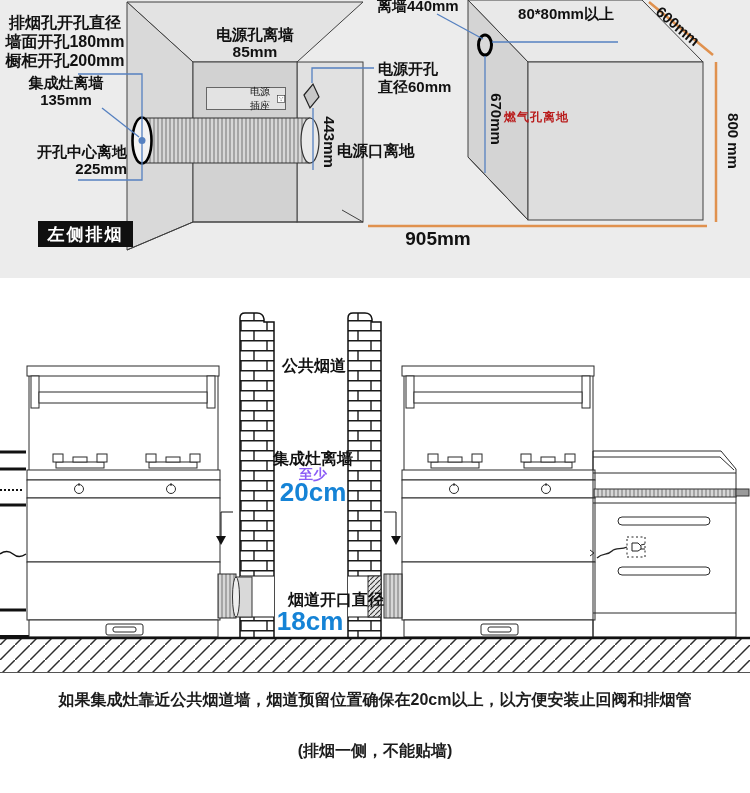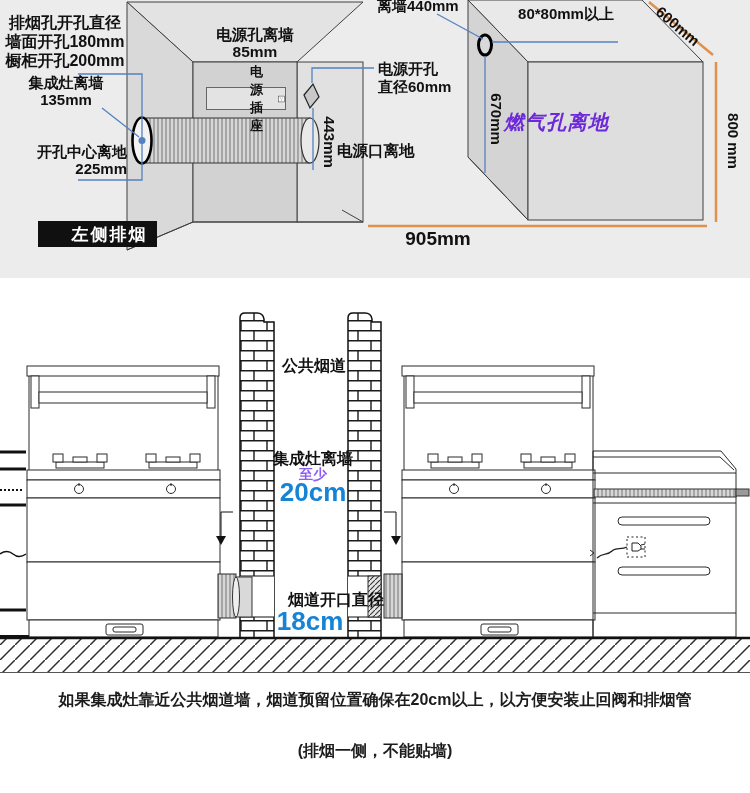--- a/index.html
+++ b/index.html
@@ -8,24 +8,24 @@
   .bg-svg{position:absolute;left:0;top:0;}
   .lbl{position:absolute;font-weight:bold;font-size:15px;line-height:1.15;white-space:nowrap;}
   .ctr{text-align:center;white-space:normal;}
   .rot{position:absolute;font-weight:bold;font-size:15px;white-space:nowrap;
        transform:translate(-50%,-50%) rotate(90deg);}
   .rot40{transform:translate(-50%,-50%) rotate(40deg);}
   .blue-big{color:#1583d6;font-size:26px;font-weight:bold;}
   .gray{color:#8b5cf6;font-weight:bold;}
   .badge{position:absolute;left:38px;top:221px;width:95px;height:26px;background:#101010;
          color:#fff;font-size:17px;font-weight:bold;display:flex;align-items:center;
-         justify-content:center;letter-spacing:2px;padding-left:24px;}
+         justify-content:center;letter-spacing:2px;}
   .socket-box{position:absolute;left:206px;top:87px;width:78px;height:21px;background:#e3e3e3;
          border:1px solid #666;display:flex;align-items:center;justify-content:center;gap:3px;}
-  .socket-box span{font-size:13px;font-weight:bold;padding-left:43px;}
+  .socket-box span{font-size:10px;font-weight:normal;padding-left:43px;}
   .footer-line{position:absolute;left:0;width:750px;text-align:center;font-weight:bold;
          font-size:16px;color:#1c1c1c;}
 </style>
 </head>
 <body>
 
 <div class="page">
 
   <svg class="bg-svg" width="750" height="793" viewBox="0 0 750 793">
     <defs>
@@ -265,21 +265,21 @@
   <div class="rot" style="left:329px;top:142px;">443mm</div>
   <div class="lbl" style="left:337px;top:142px;font-size:15.5px;">电源口离地</div>
 
   <div class="lbl" style="left:377px;top:-3px;">离墙440mm</div>
 
   <div class="lbl ctr" style="left:471px;top:4px;width:190px;line-height:19px;">
     <div>80*80mm以上</div>
   </div>
 
   <div class="rot" style="left:496px;top:119px;">670mm</div>
-  <div class="lbl" style="left:504px;top:111px;font-size:20px;letter-spacing:1px;color:#6d28d9;font-style:italic;">燃气孔离地</div>
+  <div class="lbl" style="left:504px;top:111px;font-size:12px;letter-spacing:1px;color:#b91c1c;">燃气孔离地</div>
 
   <div class="rot rot40" style="position:absolute;left:678px;top:26px;font-weight:bold;font-size:15px;white-space:nowrap;">600mm</div>
   <div class="rot" style="left:733px;top:141px;">800 mm</div>
   <div class="lbl ctr" style="left:388px;top:228px;width:100px;font-size:19px;">905mm</div>
 
   <div class="badge">左侧排烟</div>
 
   <div class="lbl ctr" style="left:274px;top:357px;width:80px;font-size:16px;">公共烟道</div>
 
   <div class="lbl ctr" style="left:273px;top:450px;width:80px;font-size:16px;">集成灶离墙</div>

